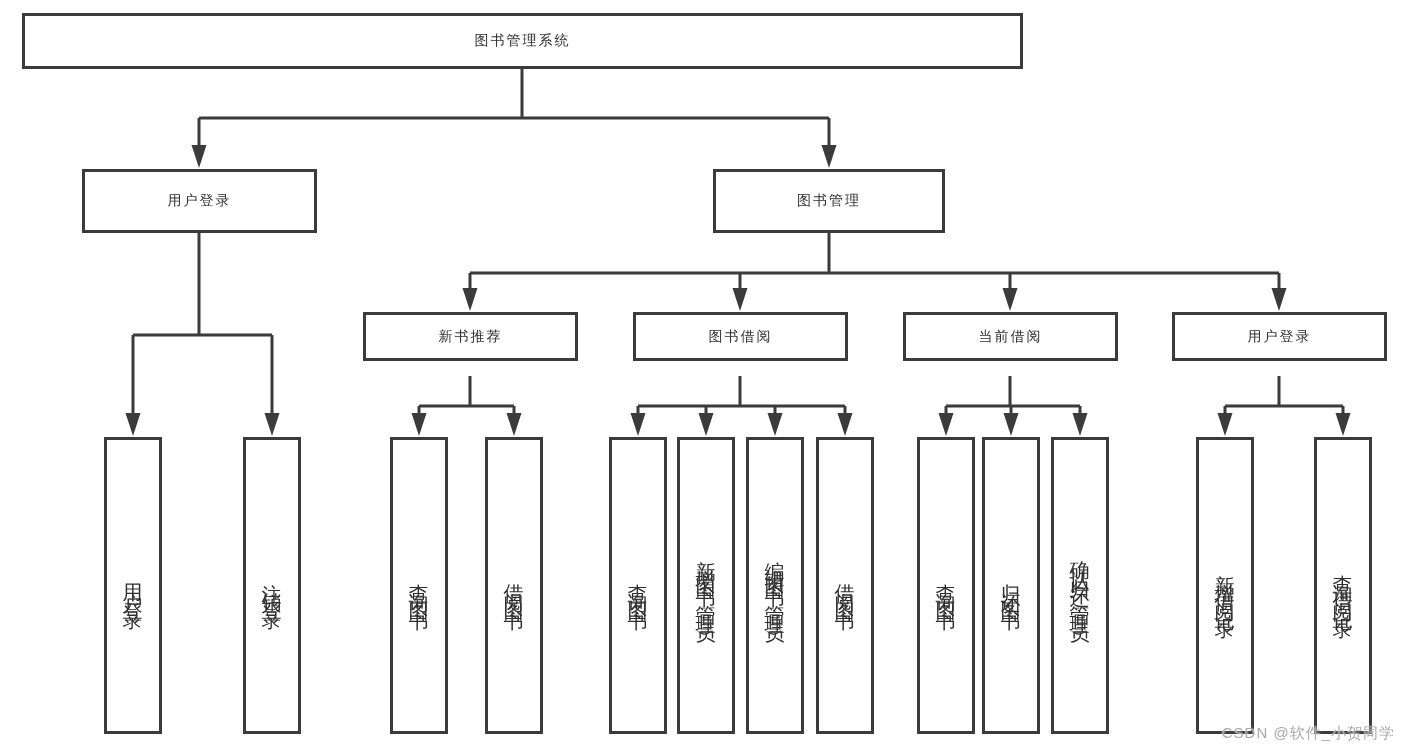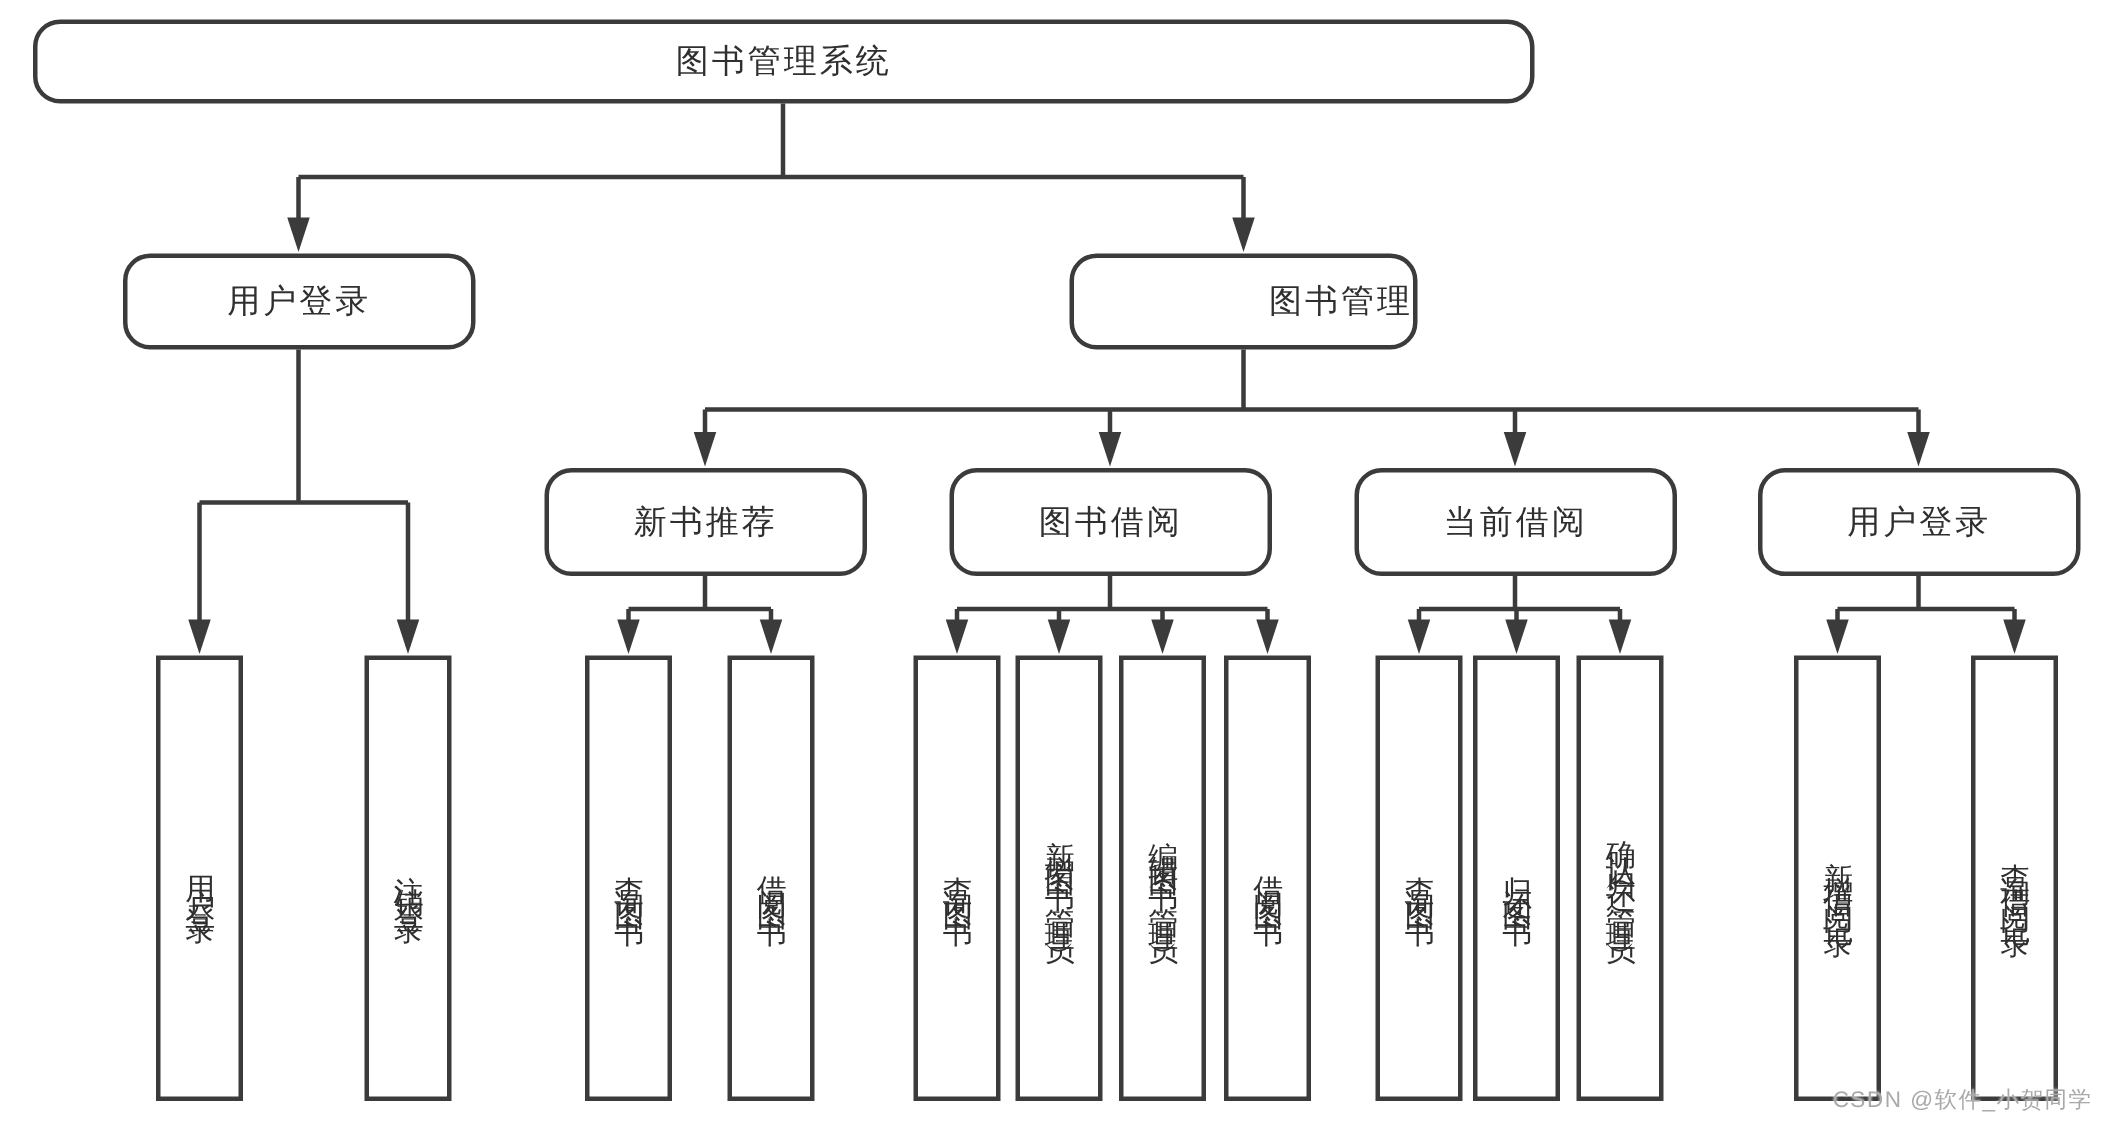--- a/index.html
+++ b/index.html
@@ -26,29 +26,28 @@
     position: absolute;
     box-sizing: border-box;
     background: #ffffff;
     border: 3px solid #3b3b3b;
     display: flex;
     align-items: center;
     justify-content: center;
     color: #2f2f2f;
   }
   .hbox {
-    font-size: 22px;
+    font-size: 14px;
     letter-spacing: 2px;
     white-space: nowrap;
-    border-radius: 18px;
   }
   .root-box  { left: 22px;  top: 13px;  width: 1001px; height: 56px; }
   .l2a { left: 82px;  top: 169px; width: 235px; height: 64px; }
-  .l2b { left: 713px; top: 169px; width: 232px; height: 64px; justify-content: flex-end; }
-  .l3  { top: 312px; width: 215px; height: 72px; }
+  .l2b { left: 713px; top: 169px; width: 232px; height: 64px; }
+  .l3  { top: 312px; width: 215px; height: 49px; }
   .l3a { left: 363px;  }
   .l3b { left: 633px;  }
   .l3c { left: 903px;  }
   .l3d { left: 1172px; }
   .leaf {
     top: 437px;
     width: 58px;
     height: 297px;
   }
   .leaf .vtext {

